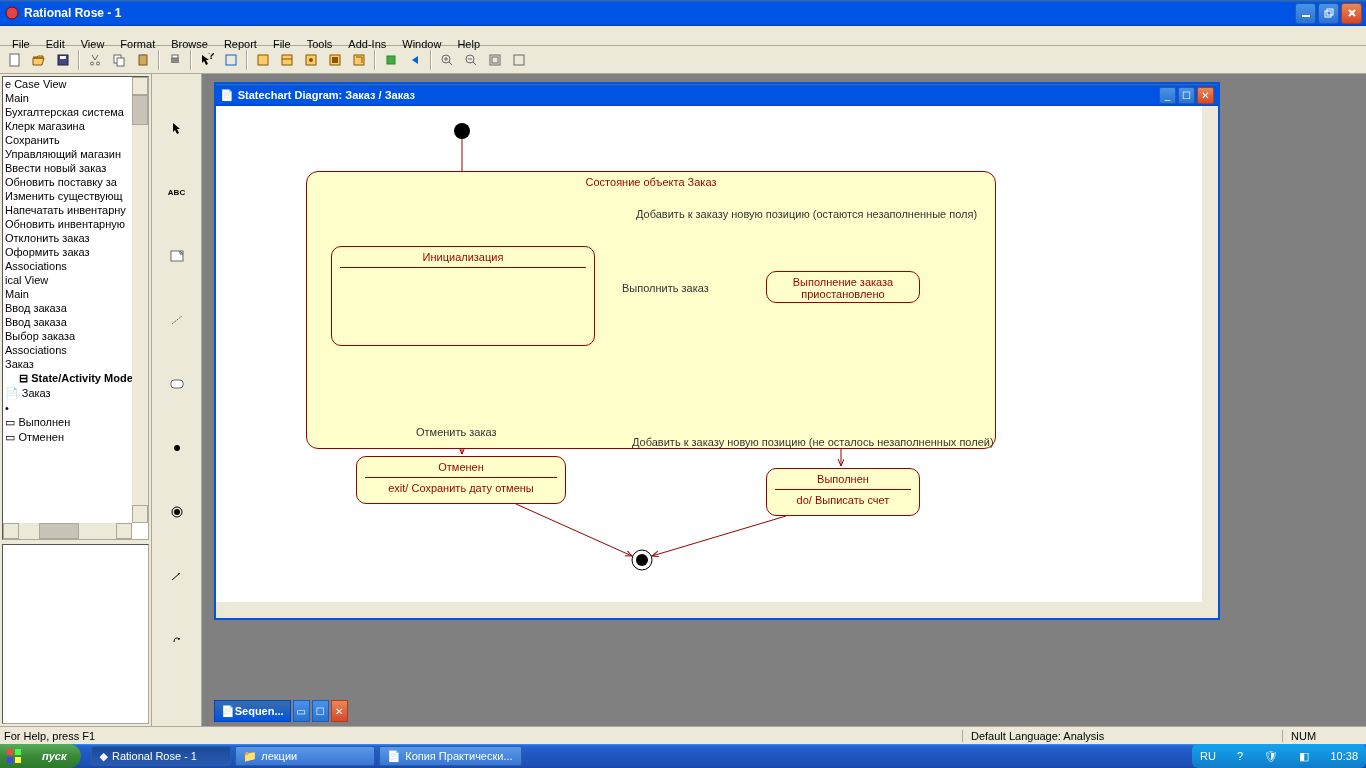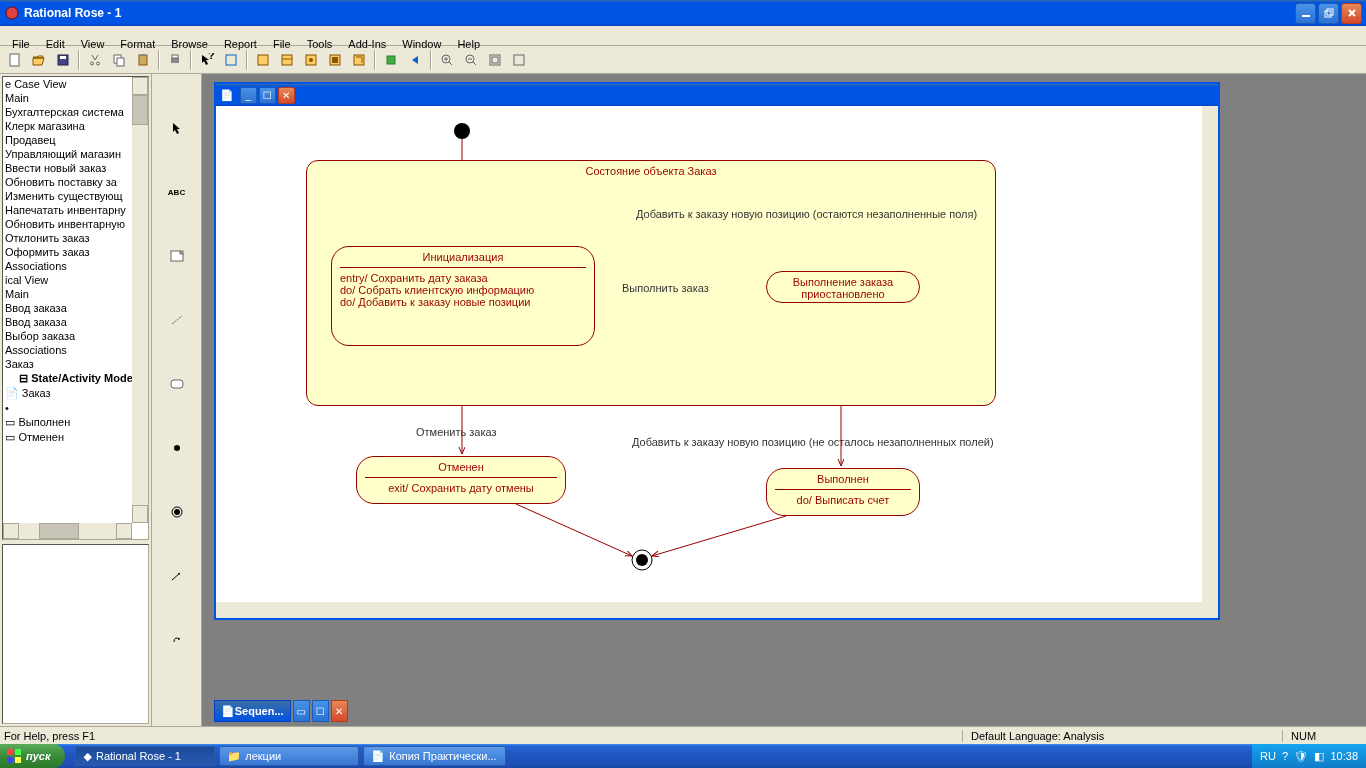--- a/index.html
+++ b/index.html
@@ -42,27 +42,27 @@
 .child-win-btn { width: 17px; height: 17px; border-radius: 2px; display: flex; align-items: center; justify-content: center; color: white; font-size: 10px; margin-left: 2px; cursor: pointer; }
 .child-min, .child-max { background: linear-gradient(to bottom, #4993e6, #2b72d4); border: 1px solid #1e5bb8; }
 .child-close { background: linear-gradient(to bottom, #e68957, #d4492b); border: 1px solid #b83a1e; }
 .canvas { position: absolute; top: 22px; left: 0; right: 16px; bottom: 16px; background: white; overflow: hidden; }
 .canvas-vscroll { position: absolute; top: 22px; right: 0; bottom: 16px; width: 16px; background: #ece9d8; }
 .canvas-hscroll { position: absolute; bottom: 0; left: 0; right: 0; height: 16px; background: #ece9d8; }
 .statusbar { position: absolute; bottom: 24px; left: 0; right: 0; height: 18px; background: #ece9d8; border-top: 1px solid #aca899; display: flex; align-items: center; padding: 0 4px; font-size: 11px; }
 .status-left { flex: 1; }
 .status-section { border-left: 1px solid #aca899; padding: 0 8px; }
 .taskbar { position: absolute; bottom: 0; left: 0; right: 0; height: 24px; background: linear-gradient(to bottom, #3e91f7 0%, #2464d4 8%, #2157c2 40%, #1e4fb5 88%, #1846a3 100%); display: flex; align-items: center; }
-.start-btn { height: 24px; padding: 0 14px 0 6px; background: linear-gradient(to bottom, #5aac5a 0%, #3a8a3a 50%, #2a7a2a 100%); border-radius: 0 12px 12px 0; color: white; font-weight: bold; font-style: italic; display: flex; align-items: center; gap: 4px; cursor: pointer; font-size: 13px; }
+.start-btn { height: 24px; padding: 0 14px 0 6px; background: linear-gradient(to bottom, #5aac5a 0%, #3a8a3a 50%, #2a7a2a 100%); border-radius: 0 12px 12px 0; color: white; font-weight: bold; font-style: italic; display: flex; align-items: center; gap: 20px; cursor: pointer; font-size: 13px; }
 .task-item { height: 20px; margin: 0 2px; padding: 0 8px; background: linear-gradient(to bottom, #5a9ae8, #3876d4); border: 1px solid #2a5ca8; border-radius: 2px; color: white; display: flex; align-items: center; gap: 4px; cursor: pointer; min-width: 140px; }
 .task-item.active { background: linear-gradient(to bottom, #1a4a98, #2a5ab0); }
-.systray { margin-left: auto; height: 24px; background: linear-gradient(to bottom, #14a4f0 0%, #1290dc 50%, #107cc8 100%); display: flex; align-items: center; padding: 0 8px; color: white; gap: 6px; }
+.systray { margin-left: auto; height: 24px; background: linear-gradient(to bottom, #14a4f0 0%, #1290dc 50%, #107cc8 100%); display: flex; align-items: center; padding: 0 8px; color: white; gap: 21px; border-radius: 6px; }
 .minimized-window { position: absolute; bottom: 4px; height: 22px; display: flex; }
 .minimized-title { background: linear-gradient(to bottom, #3a6ea5 0%, #0054e3 100%); color: white; padding: 0 6px; display: flex; align-items: center; font-size: 11px; font-weight: bold; border: 1px solid #0041c7; }
-.state-box { position: absolute; border: 1px solid #990000; border-radius: 18px; background: #ffffcc; }
+.state-box { position: absolute; border: 1px solid #990000; border-radius: 10px; background: #ffffcc; }
 .state-title { text-align: center; padding: 4px; color: #990000; }
 .state-divider { border-top: 1px solid #990000; margin: 0 8px; }
 .state-body { padding: 4px 8px; color: #990000; font-size: 11px; }
 .composite-state { position: absolute; border: 1px solid #990000; border-radius: 12px; background: #ffffcc; }
 .composite-title { text-align: center; padding: 4px; color: #990000; }
 svg.diagram-svg { position: absolute; top: 0; left: 0; pointer-events: none; }
 .diagram-label { position: absolute; color: #333; font-size: 11px; white-space: nowrap; }
 </style>
 </head>
 <body>
@@ -234,21 +234,21 @@
 
 <div class="main-area">
 
   <div class="left-panel">
     <div class="tree-panel">
       <div class="tree-content">
         <div class="tree-item">e Case View</div>
         <div class="tree-item">Main</div>
         <div class="tree-item">Бухгалтерская система</div>
         <div class="tree-item">Клерк магазина</div>
-        <div class="tree-item">Продавец</div>
+        <div class="tree-item">Сохранить</div>
         <div class="tree-item">Управляющий магазин</div>
         <div class="tree-item">Ввести новый заказ</div>
         <div class="tree-item">Обновить поставку за</div>
         <div class="tree-item">Изменить существующ</div>
         <div class="tree-item">Напечатать инвентарну</div>
         <div class="tree-item">Обновить инвентарную</div>
         <div class="tree-item">Отклонить заказ</div>
         <div class="tree-item">Оформить заказ</div>
         <div class="tree-item">Associations</div>
         <div class="tree-item">ical View</div>
@@ -324,20 +324,21 @@
           <path d="M10 5l-2-1 0 2z" fill="black"></path>
         </svg>
       </div>
   </div>
 
   <div class="mdi-area">
 
     <div class="child-window" style="left:12px; top:8px; width:1006px; height:538px;">
       <div class="child-titlebar">
         <span style="margin-right:4px">📄</span>
+        <span class="title">Statechart Diagram: Заказ / Заказ</span>
         <div class="child-win-btn child-min">_</div>
         <div class="child-win-btn child-max">☐</div>
         <div class="child-win-btn child-close">✕</div>
       </div>
       <div class="canvas">
 
         <svg class="diagram-svg" width="990" height="510">
           <defs>
             <marker id="arrow" markerWidth="8" markerHeight="8" refX="7" refY="3" orient="auto">
                 <path d="M0 0L7 3L0 6" fill="none" stroke="#990000"></path>
@@ -357,32 +358,27 @@
           <line x1="625" y1="210" x2="625" y2="360" stroke="#990000" marker-end="url(#arrow)"></line>
 
           <line x1="300" y1="398" x2="416" y2="450" stroke="#990000" marker-end="url(#arrow)"></line>
 
           <line x1="570" y1="410" x2="436" y2="450" stroke="#990000" marker-end="url(#arrow)"></line>
 
           <circle cx="426" cy="454" r="10" fill="none" stroke="black"></circle>
           <circle cx="426" cy="454" r="6" fill="black"></circle>
         </svg>
 
-        <div class="composite-state" style="left:90px; top:54px; width:690px; height:246px;">
+        <div class="composite-state" style="left:90px; top:65px; width:690px; height:278px;">
           <div class="composite-title">Состояние объекта Заказ</div>
         </div>
 
         <div class="state-box" style="left:115px; top:140px; width:264px; height:100px;">
           <div class="state-title">Инициализация</div>
           <div class="state-divider"></div>
-          <div class="state-body">
-            <div>entry/ Сохранить дату заказа</div>
-            <div>do/ Собрать клиентскую информацию</div>
-            <div>do/ Добавить к заказу новые позиции</div>
-          </div>
         </div>
 
         <div class="state-box" style="left:550px; top:165px; width:154px; height:32px;">
           <div class="state-body" style="text-align:center">
             <div>Выполнение заказа</div>
             <div>приостановлено</div>
           </div>
         </div>
 
         <div class="state-box" style="left:140px; top:350px; width:210px; height:48px;">

